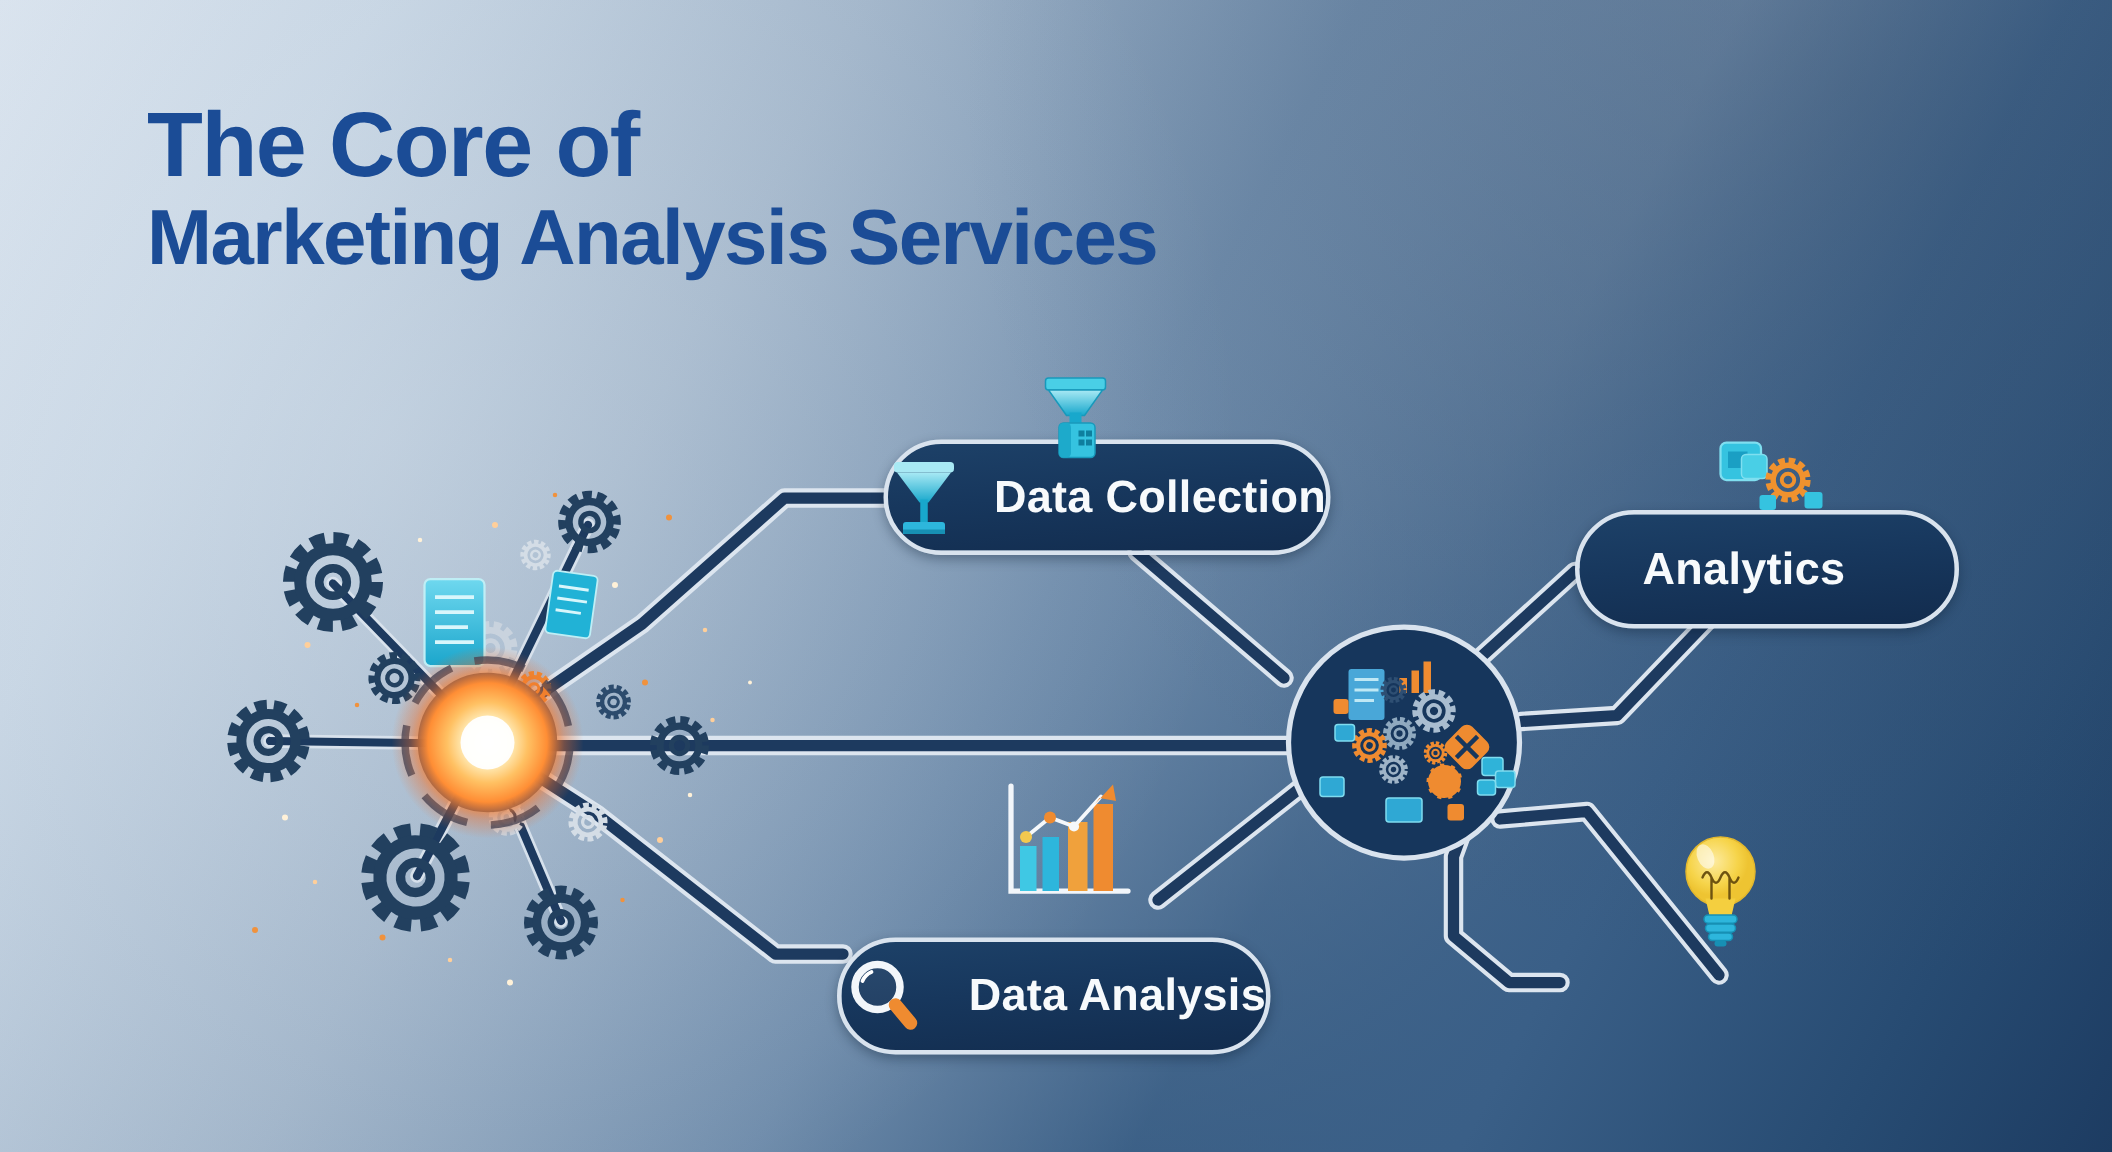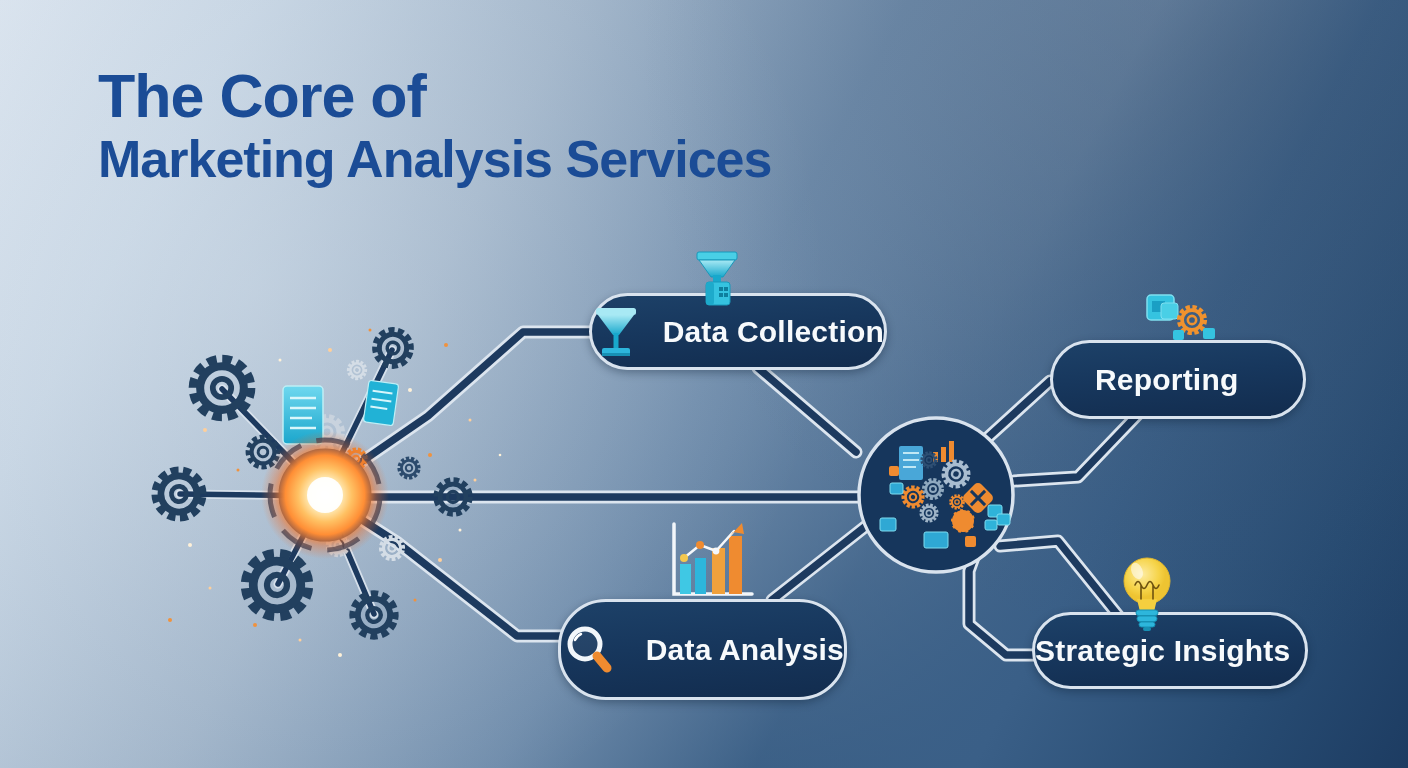--- a/index.html
+++ b/index.html
@@ -18,21 +18,21 @@
   .title-line1{font-size:61px;letter-spacing:-1px;}
   .title-line2{font-size:52px;letter-spacing:-1px;}
   .pill{
     position:absolute;z-index:2;display:flex;align-items:center;justify-content:space-between;gap:14px;
     background:linear-gradient(175deg,#1d4168 0%,#17375d 45%,#122c4e 100%);
     border:3px solid #d9e3ee;border-radius:48px;color:#f7fafc;font-weight:bold;font-size:30px;
     box-shadow:0 3px 8px rgba(10,25,45,.35);box-sizing:border-box;letter-spacing:0.2px;
   }
   #pill-data-collection{left:589px;top:293px;width:298px;height:77px;}
   #pill-reporting{left:1050px;top:340px;width:256px;height:79px;justify-content:flex-start;padding-left:42px;}
-  #pill-data-analysis{left:558px;top:599px;width:289px;height:101px;}
+  #pill-data-analysis{left:558px;top:625px;width:289px;height:78px;}
   #pill-strategic-insights{left:1032px;top:612px;width:276px;height:77px;}
   .float-icon{position:absolute;z-index:3;}
   #icon-funnel-machine{left:694px;top:250px;}
   #icon-report-windows{left:1146px;top:292px;}
   #icon-growth-chart{left:664px;top:518px;}
   #icon-lightbulb{left:1120px;top:554px;}
 </style>
 </head>
 <body>
 
@@ -250,35 +250,32 @@
       <rect x="4" y="4" width="40" height="7" rx="2.5" fill="#a8e9f4"></rect>
       <path d="M6,11 L42,11 L27,31 L21,31 Z" fill="url(#cyanFun)"></path>
       <rect x="21.5" y="29" width="5" height="16" fill="#18a8cc"></rect>
       <rect x="10" y="44" width="28" height="8" rx="2" fill="#2db6dc"></rect>
       <rect x="10" y="49" width="28" height="3" fill="#1790b4"></rect>
     </svg>
     <span>Data Collection</span>
   </div>
 
   <div class="pill" id="pill-reporting">
-    <span>Reporting</span>
+    <span>Analytics</span>
   </div>
 
   <div class="pill" id="pill-data-analysis">
     <svg width="54" height="56" viewBox="0 0 54 56">
       <circle cx="24" cy="22" r="15" fill="rgba(255,255,255,0.06)" stroke="#f2f6fa" stroke-width="5"></circle>
       <path d="M14,18 a11,11 0 0 1 6,-6" fill="none" stroke="#ffffff" stroke-width="2.5" stroke-linecap="round"></path>
       <line x1="36" y1="34" x2="46" y2="46" stroke="#ef8b30" stroke-width="9" stroke-linecap="round"></line>
     </svg>
     <span>Data Analysis</span>
   </div>
 
-  <div class="pill" id="pill-strategic-insights">
-    <span>Strategic Insights</span>
-  </div>
 
   <svg class="float-icon" id="icon-funnel-machine" width="48" height="58" viewBox="0 0 48 58">
     <rect x="3" y="2" width="40" height="8" rx="2" fill="#49cfe6" stroke="#1899bb" stroke-width="1"></rect>
     <path d="M5,10 L41,10 L29,27 L17,27 Z" fill="url(#cyanFun)" stroke="#1899bb" stroke-width="1"></path>
     <rect x="19" y="25" width="8" height="8" fill="#18a8cc"></rect>
     <rect x="12" y="32" width="24" height="23" rx="3" fill="#35c3e0" stroke="#1899bb" stroke-width="1"></rect>
     <rect x="12" y="32" width="8" height="23" rx="3" fill="#1daacb"></rect>
     <g fill="#0e7f9e">
         <rect x="25" y="37" width="4" height="4"></rect>
         <rect x="30" y="37" width="4" height="4"></rect>

